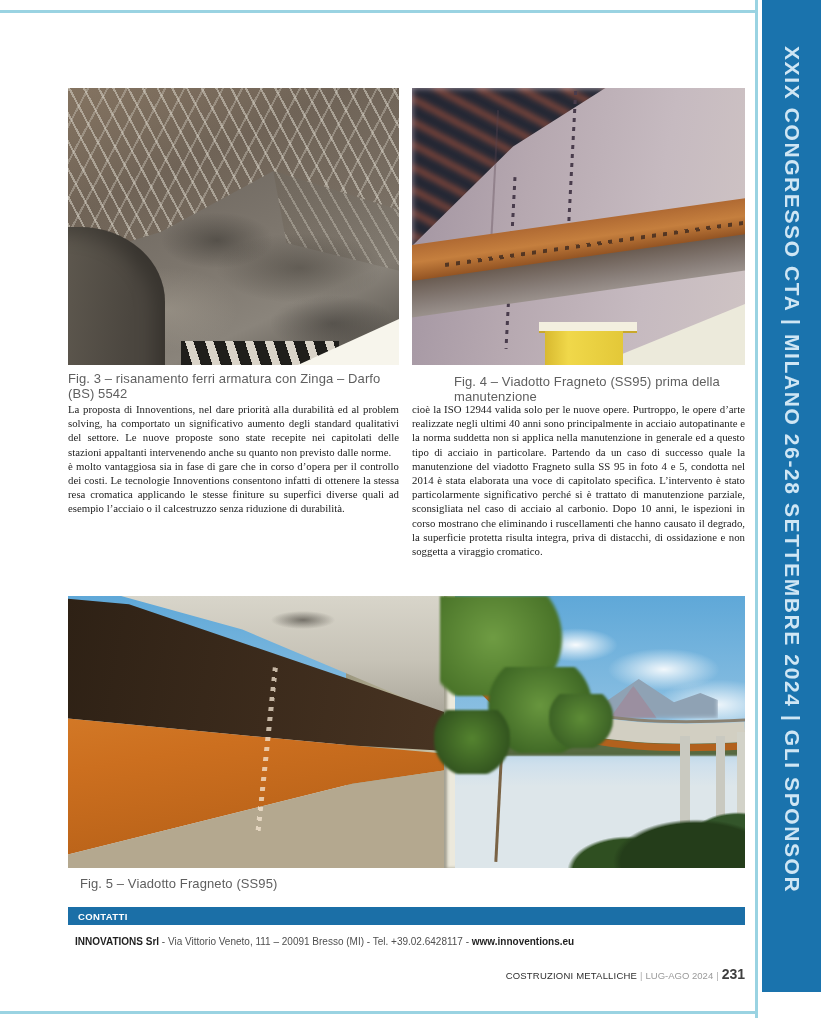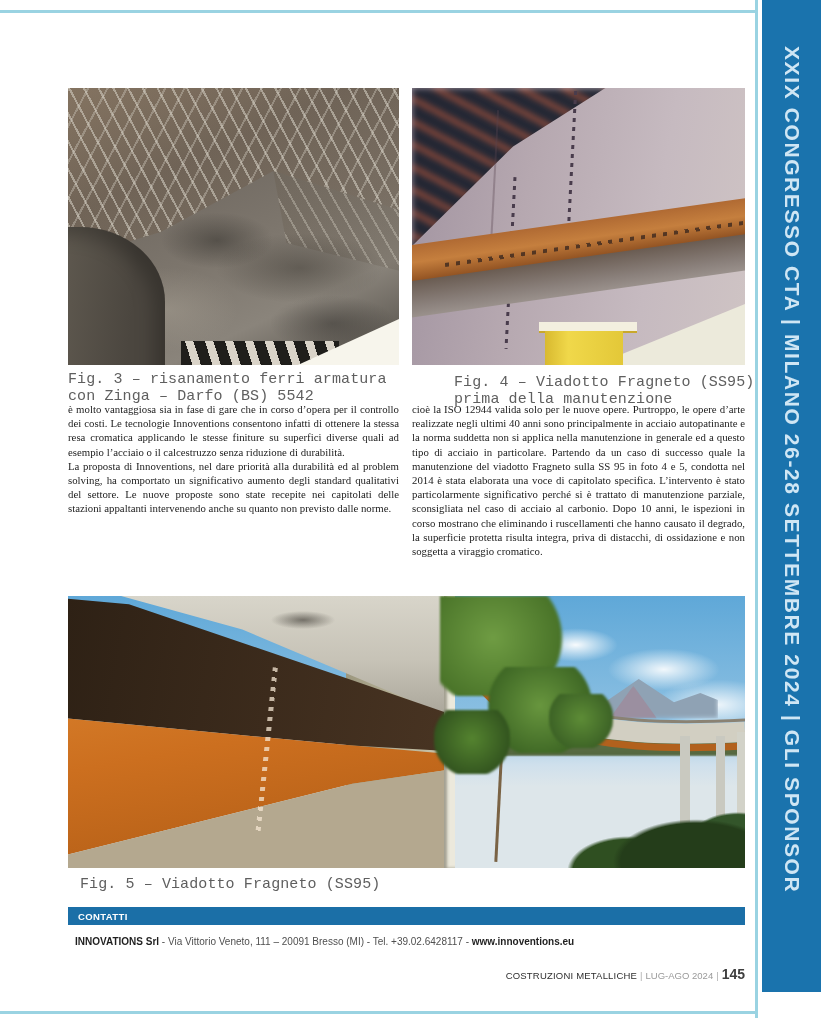--- a/index.html
+++ b/index.html
@@ -17,21 +17,21 @@
   .sidebar-text{writing-mode:vertical-rl;text-orientation:mixed;
                 font-family:"Liberation Sans",sans-serif;font-weight:bold;
                 font-size:21px;letter-spacing:1.6px;color:#cfe6f4;padding-top:46px;
                 white-space:nowrap;}
 
   
   .photo{position:absolute;overflow:hidden;background:#8a8378;}
   .photo div{position:absolute;}
 
   
-  .caption{position:absolute;font-family:Liberation Mono, monospace;font-size:15px;
+  .caption{position:absolute;font-family:Liberation Sans, sans-serif;font-size:13px;
            color:#5f5f5f;letter-spacing:.1px;}
 
   
   .col{position:absolute;top:402px;font-size:10.8px;line-height:14.2px;color:#1c1c1c;
        text-align:justify;}
   .col p{margin:0;}
   .col-left{left:68px;width:331px;}
   .col-right{left:412px;width:333px;}
 
   
@@ -176,22 +176,22 @@
     <div class="f4-shadow"></div>
     <div class="f4-sky"></div>
     <div class="f4-postcap"></div>
     <div class="f4-post"></div>
   </div>
 
   <div class="caption" style="left:68px;top:371px;width:331px;">Fig. 3 – risanamento ferri armatura con Zinga – Darfo (BS) 5542</div>
   <div class="caption" style="left:412px;top:374px;width:333px;padding-left:42px;">Fig. 4 – Viadotto Fragneto (SS95) prima della manutenzione</div>
 
   <div class="col col-left">
+    <p>La proposta di Innoventions, nel dare priorità alla durabilità ed al problem solving, ha comportato un significativo aumento degli standard qualitativi del settore. Le nuove proposte sono state recepite nei capitolati delle stazioni appaltanti intervenendo anche su quanto non previsto dalle norme.</p>
     <p>è molto vantaggiosa sia in fase di gare che in corso d’opera per il controllo dei costi. Le tecnologie Innoventions consentono infatti di ottenere la stessa resa cromatica applicando le stesse finiture su superfici diverse quali ad esempio l’acciaio o il calcestruzzo senza riduzione di durabilità.</p>
-    <p>La proposta di Innoventions, nel dare priorità alla durabilità ed al problem solving, ha comportato un significativo aumento degli standard qualitativi del settore. Le nuove proposte sono state recepite nei capitolati delle stazioni appaltanti intervenendo anche su quanto non previsto dalle norme.</p>
   </div>
   <div class="col col-right">
     <p>cioè la ISO 12944 valida solo per le nuove opere. Purtroppo, le opere d’arte realizzate negli ultimi 40 anni sono principalmente in acciaio autopatinante e la norma suddetta non si applica nella manutenzione in generale ed a questo tipo di acciaio in particolare. Partendo da un caso di successo quale la manutenzione del viadotto Fragneto sulla SS 95 in foto 4 e 5, condotta nel 2014 è stata elaborata una voce di capitolato specifica. L’intervento è stato particolarmente significativo perché si è trattato di manutenzione parziale, sconsigliata nel caso di acciaio al carbonio. Dopo 10 anni, le ispezioni in corso mostrano che eliminando i ruscellamenti che hanno causato il degrado, la superficie protetta risulta integra, priva di distacchi, di ossidazione e non soggetta a viraggio cromatico.</p>
   </div>
 
   <div class="photo fig5">
     <div class="f5-sky"></div>
     <div class="f5-clouds"></div>
     <div class="f5-mountains"></div>
     <div class="f5-peak"></div>
@@ -221,15 +221,15 @@
   </div>
 
   <div class="caption" style="left:68px;top:876px;width:400px;padding-left:12px;">Fig. 5 – Viadotto Fragneto (SS95)</div>
 
   <div class="contatti-bar">
     <span class="contatti-label">CONTATTI</span>
   </div>
 
   <div class="contact-line"><span class="b">INNOVATIONS Srl</span><span> - Via Vittorio Veneto, 111 – 20091 Bresso (MI) - Tel. +39.02.6428117 - </span><span class="b">www.innoventions.eu</span></div>
 
-  <div class="footer"><span class="journal">COSTRUZIONI METALLICHE</span><span class="sep">|</span><span>LUG-AGO 2024</span><span class="sep">|</span><span class="pagenum">145</span></div>
+  <div class="footer"><span class="journal">COSTRUZIONI METALLICHE</span><span class="sep">|</span><span>LUG-AGO 2024</span><span class="sep">|</span><span class="pagenum">231</span></div>
 
 </div>
 
 </body></html>

